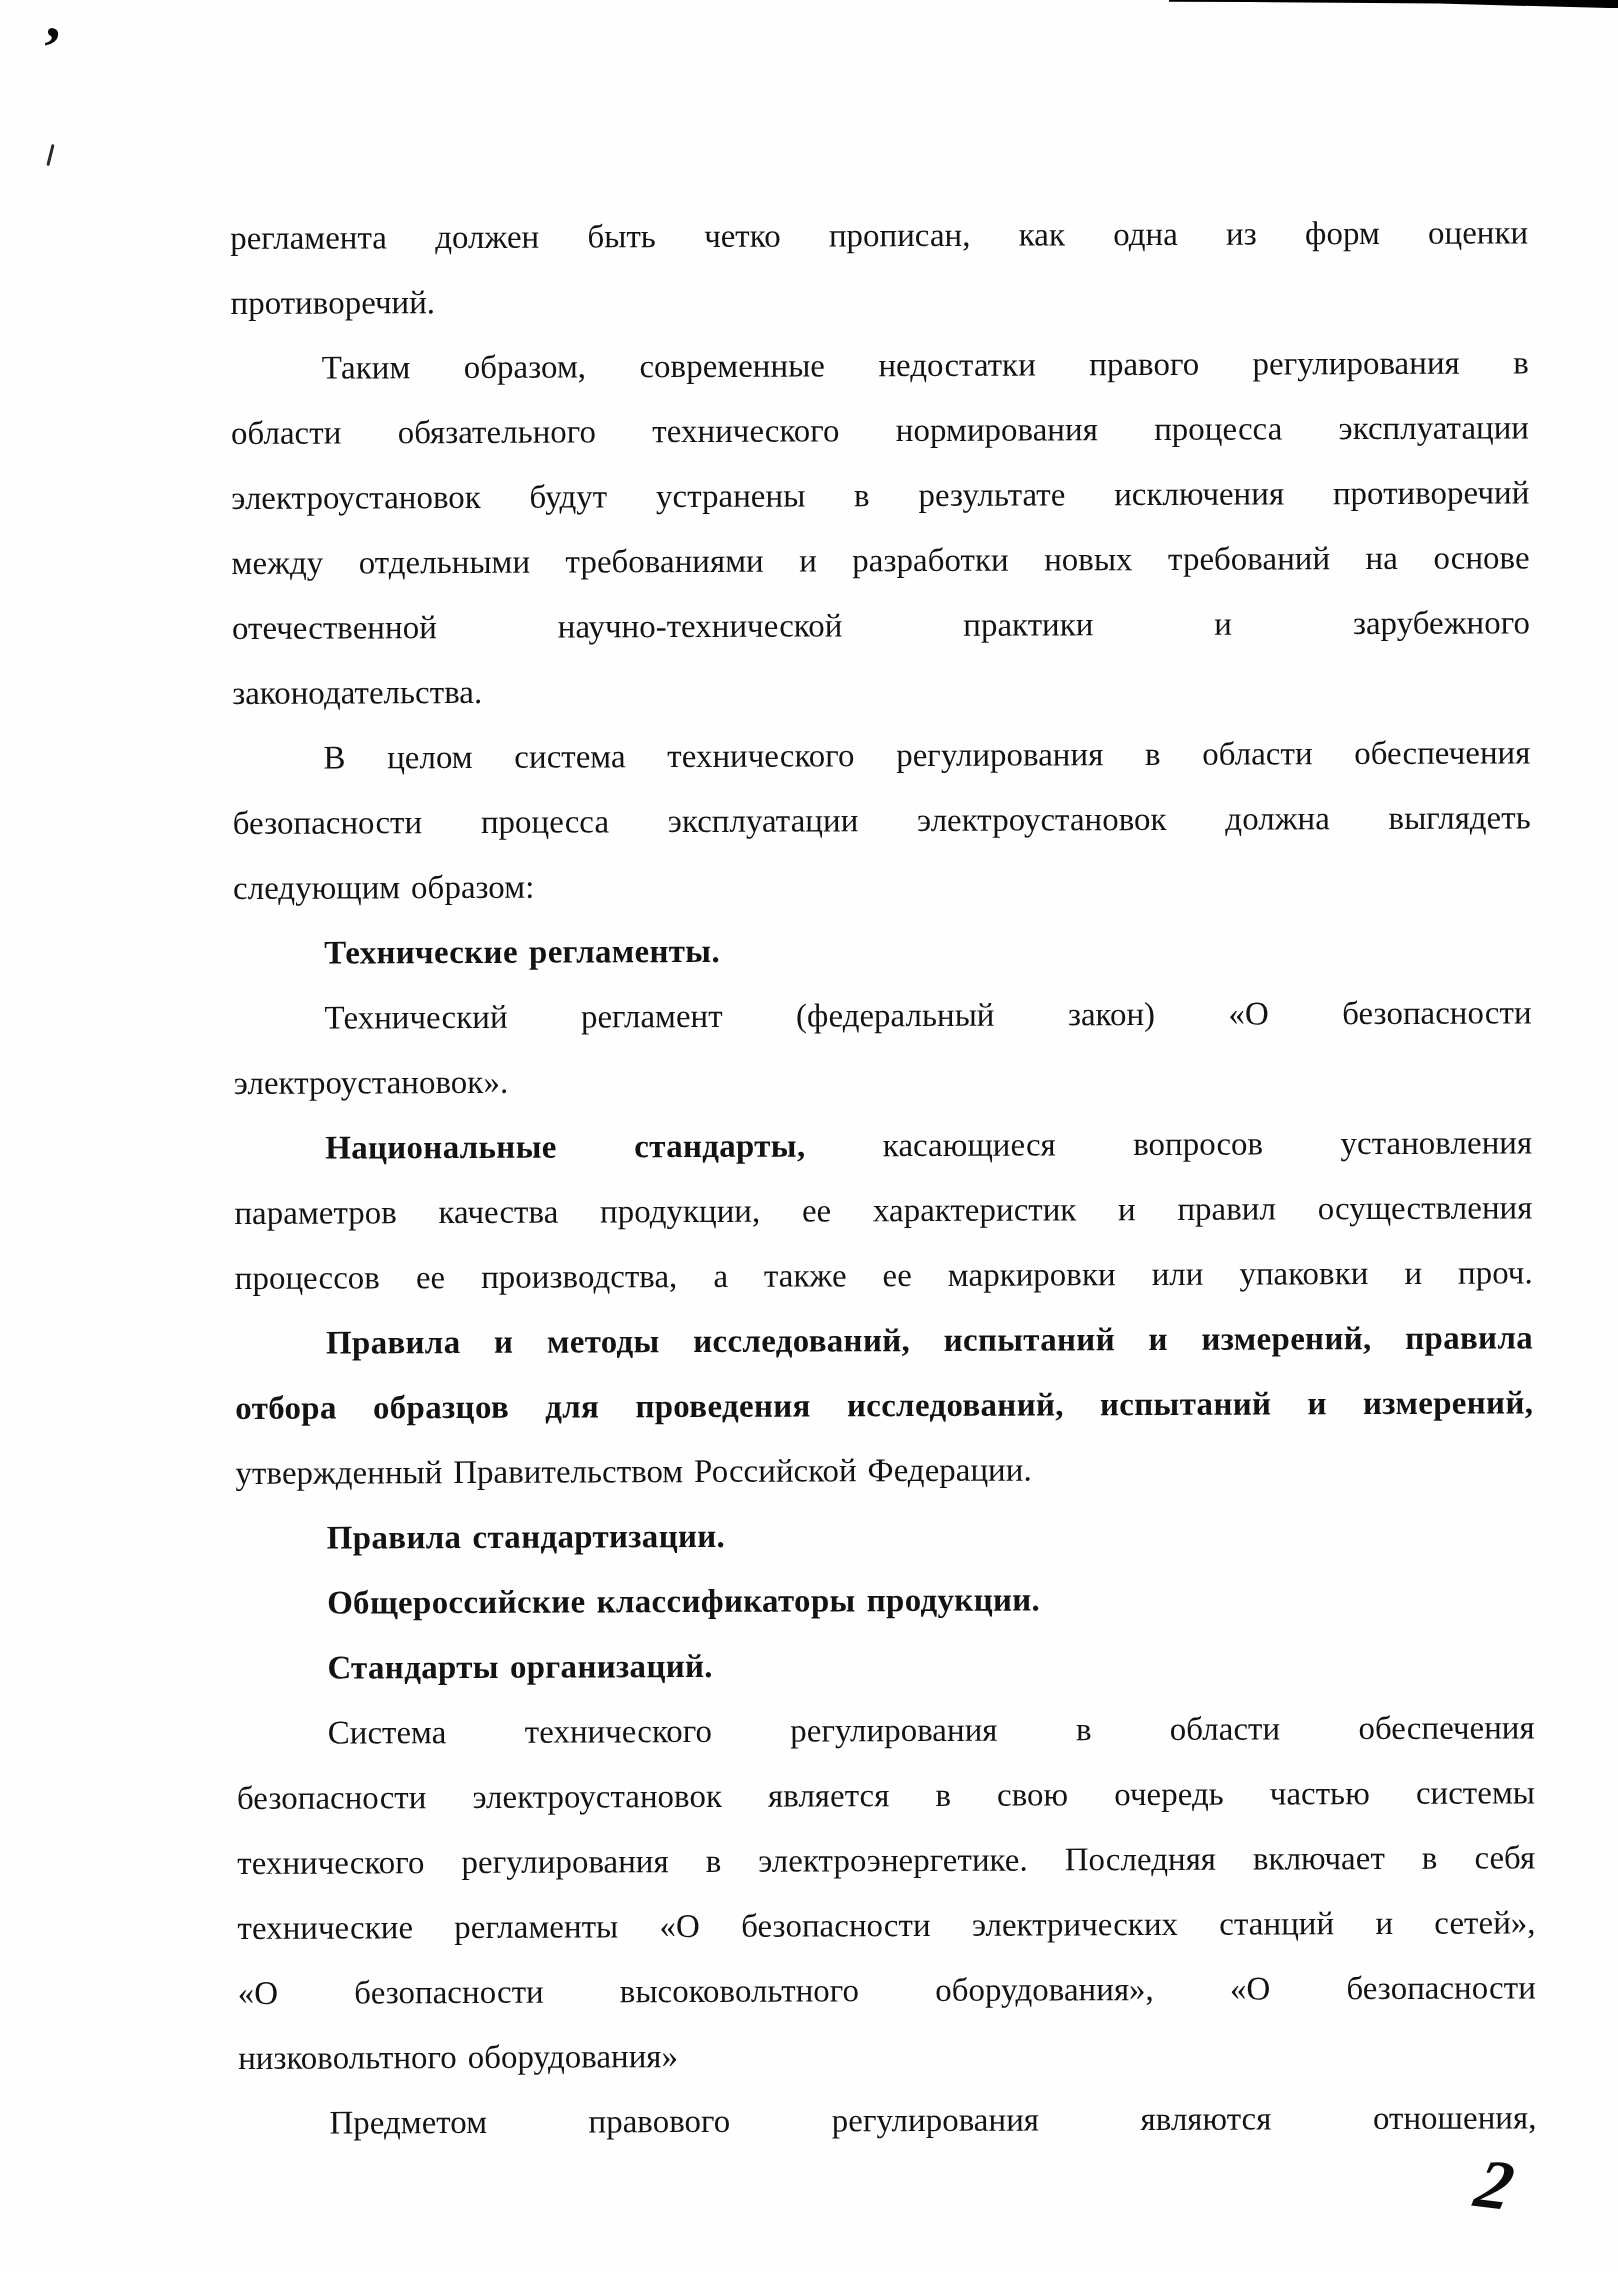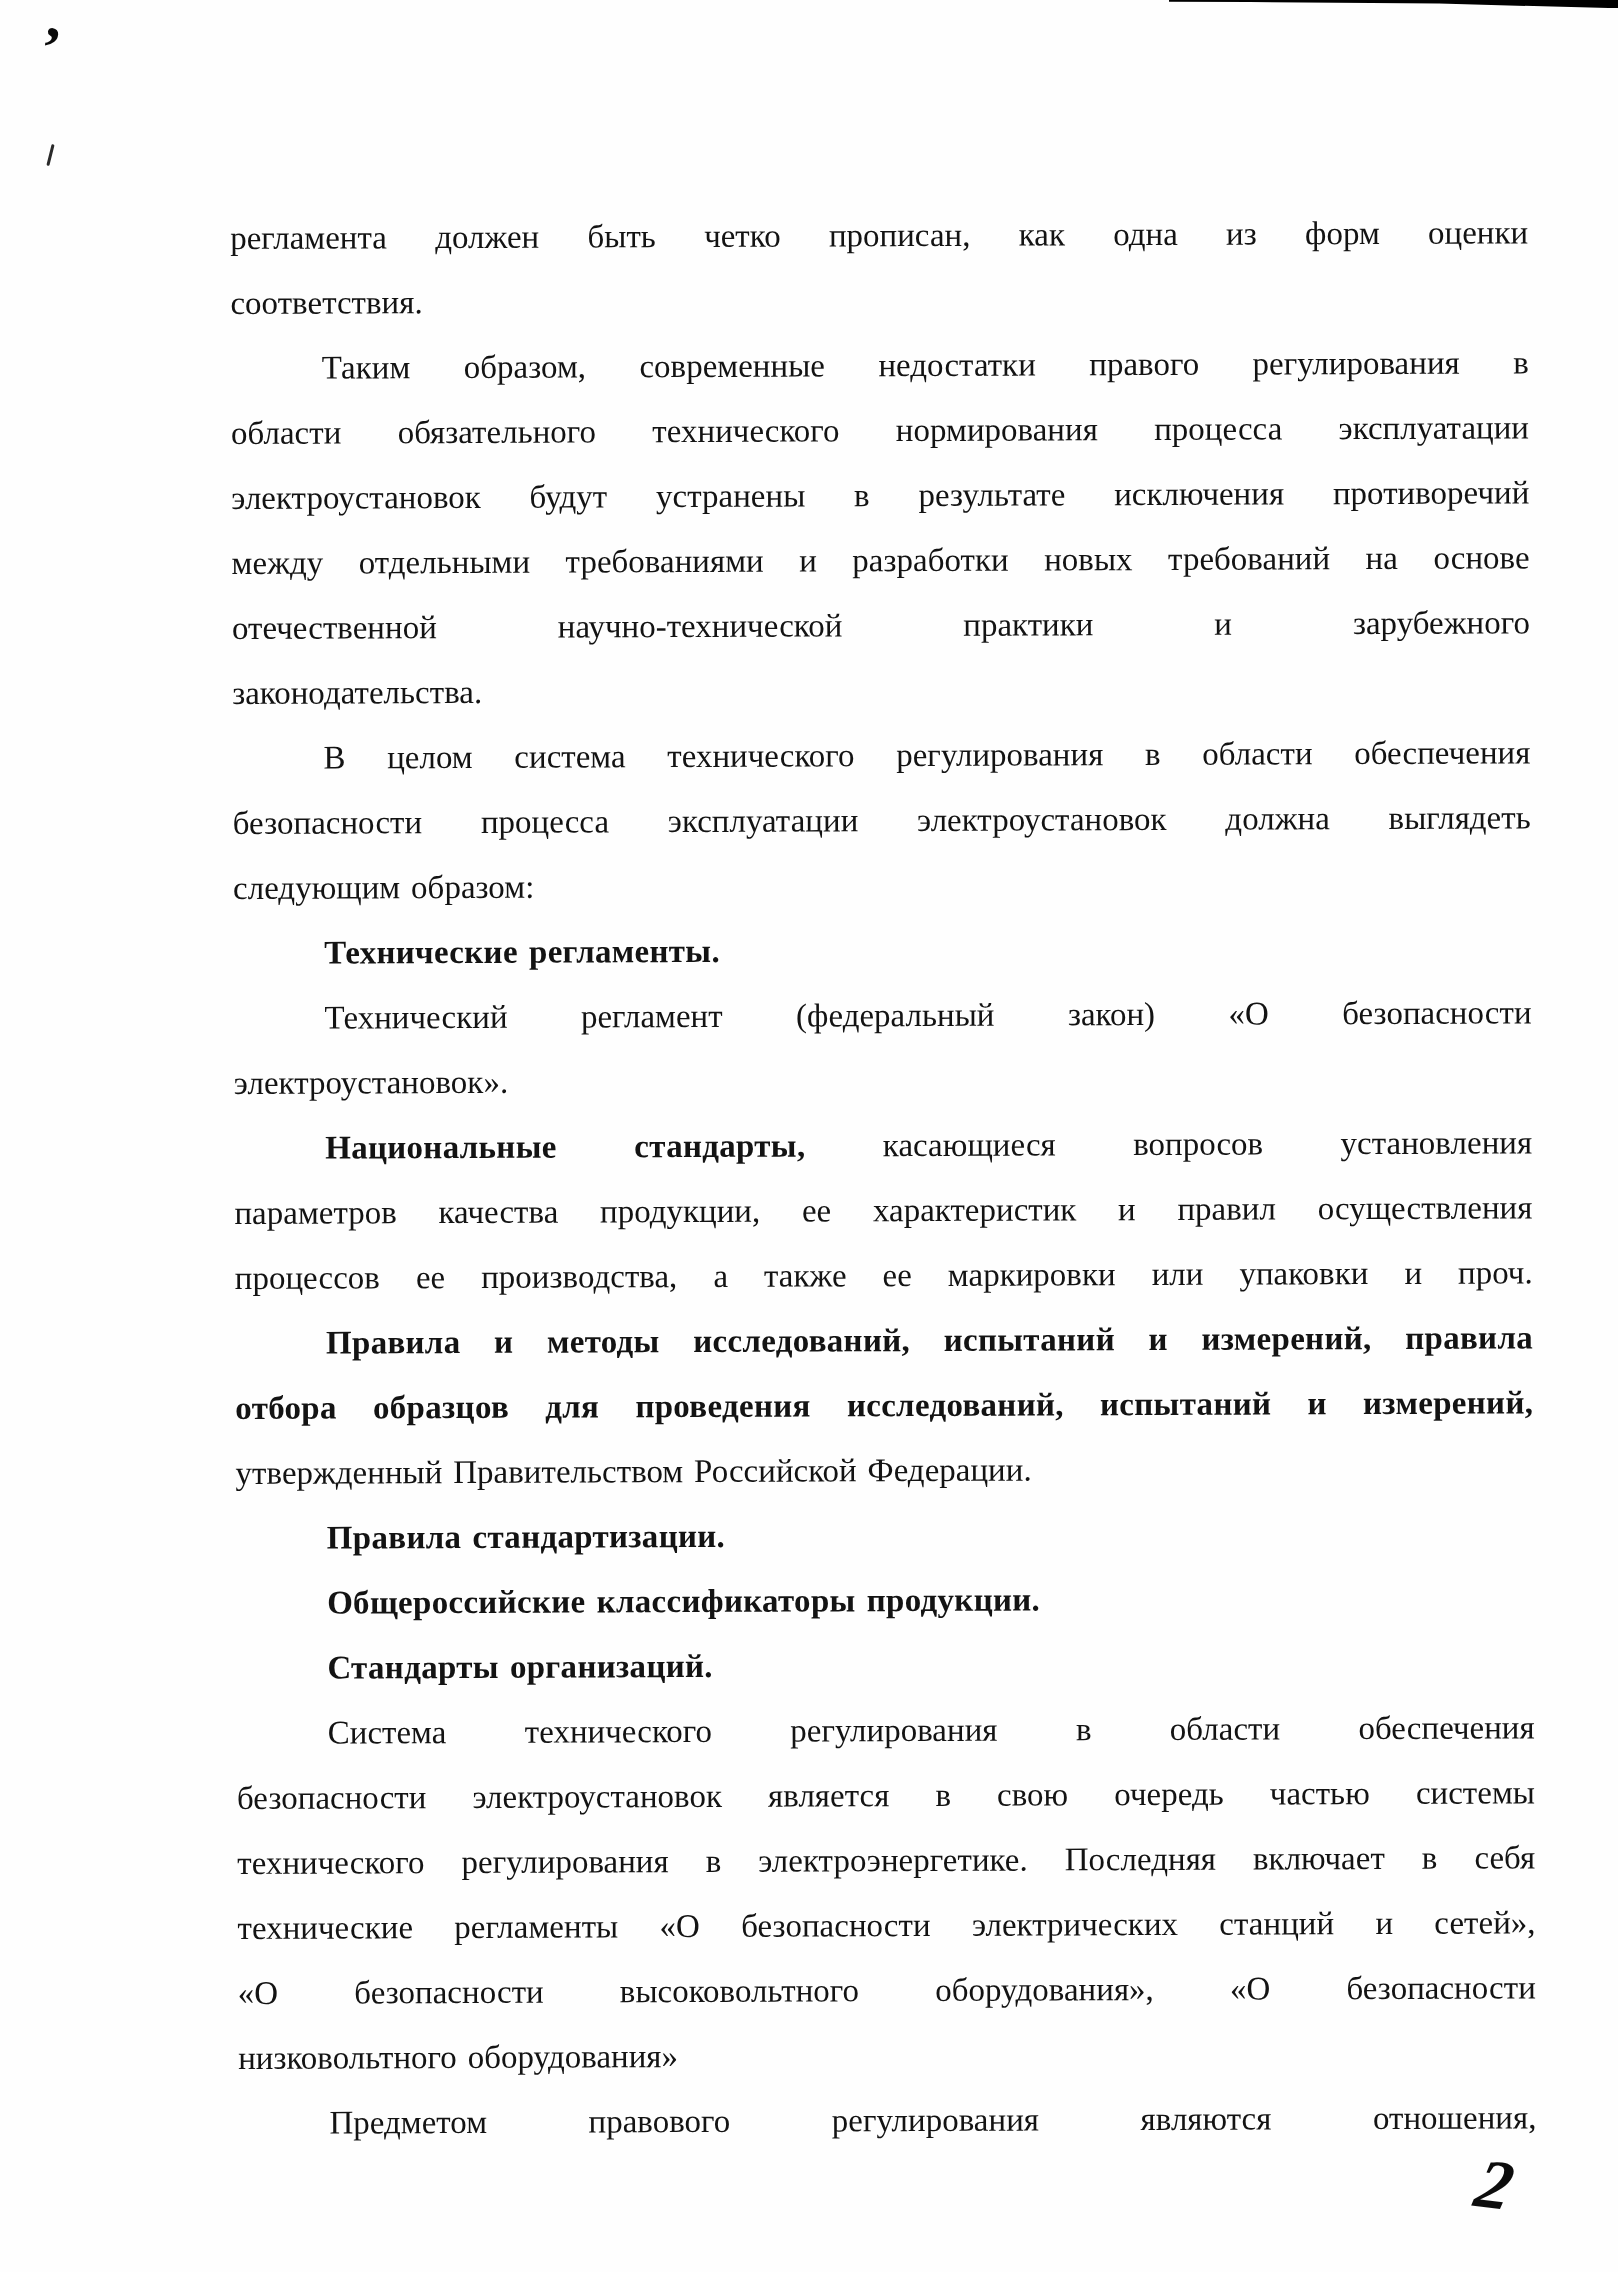--- a/index.html
+++ b/index.html
@@ -93,21 +93,21 @@
 <div class="page">
 
   <div class="top-bar"></div>
 
   <div class="mark-apostrophe">’</div>
 
   <div class="mark-tick"></div>
 
   <div class="text-block">
       <div class="line justify"><span>регламента должен быть четко прописан, как одна из форм оценки</span></div>
-      <div class="line"><span>соответствия.</span></div>
+      <div class="line"><span>противоречий.</span></div>
       <div class="line indent justify"><span>Таким образом, современные недостатки правого регулирования в</span></div>
       <div class="line justify"><span>области обязательного технического нормирования процесса эксплуатации</span></div>
       <div class="line justify"><span>электроустановок будут устранены в результате исключения противоречий</span></div>
       <div class="line justify"><span>между отдельными требованиями и разработки новых требований на основе</span></div>
       <div class="line justify"><span>отечественной научно-технической практики и зарубежного</span></div>
       <div class="line"><span>законодательства.</span></div>
       <div class="line indent justify"><span>В целом система технического регулирования в области обеспечения</span></div>
       <div class="line justify"><span>безопасности процесса эксплуатации электроустановок должна выглядеть</span></div>
       <div class="line"><span>следующим образом:</span></div>
       <div class="line indent"><b>Технические регламенты.</b></div>

